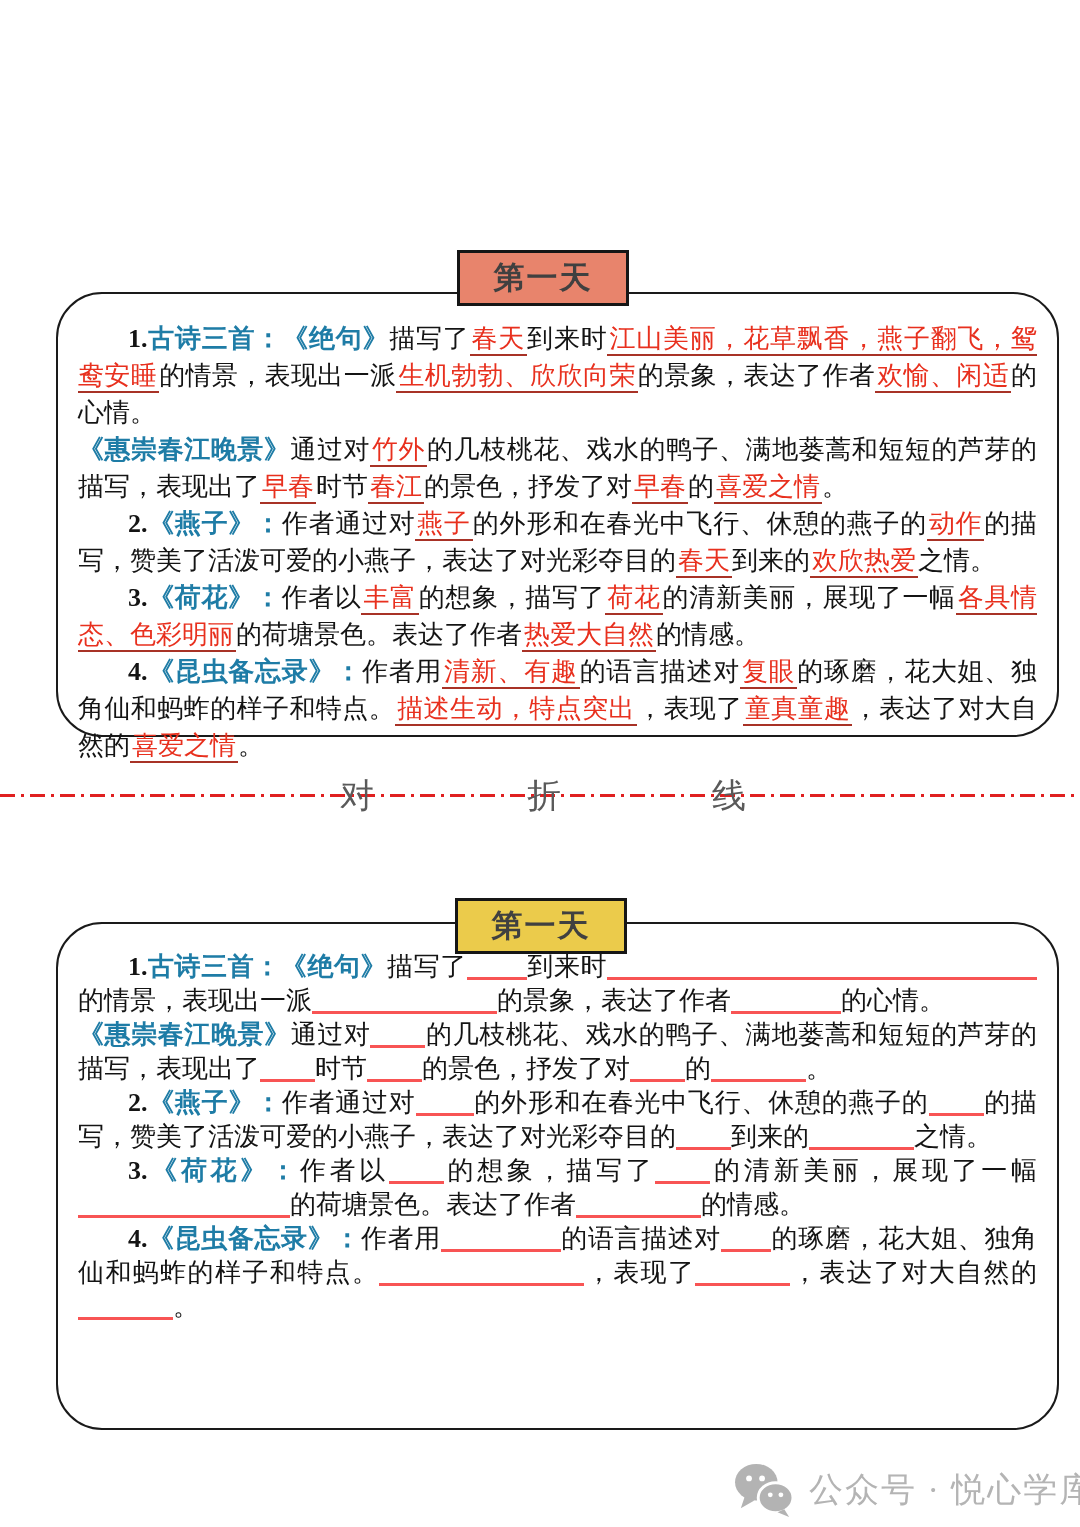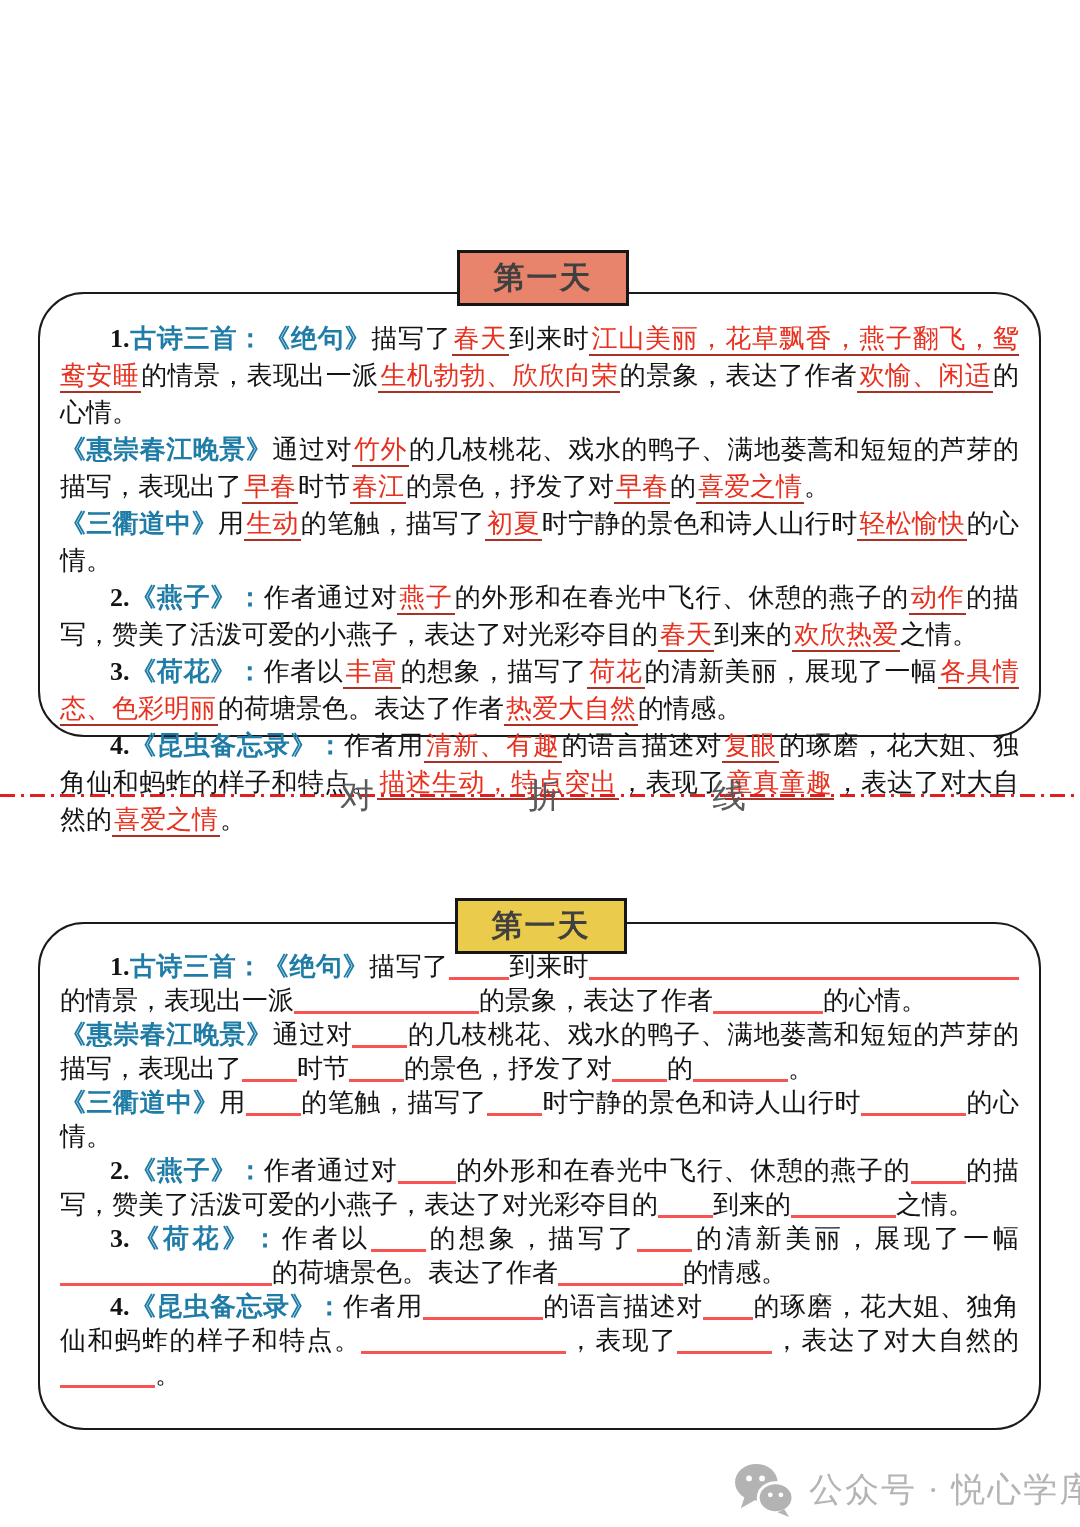--- a/index.html
+++ b/index.html
@@ -12,21 +12,21 @@
   .banner-title{font-size:44px;font-weight:bold;color:#151515;letter-spacing:3px;white-space:nowrap;}
 
   
   .tab{position:absolute;width:172px;height:56px;box-sizing:border-box;border:3px solid #161616;
        display:flex;align-items:center;justify-content:center;z-index:3;}
   .tab-label{font-size:31px;font-weight:bold;color:#404040;letter-spacing:2px;}
   #tab-answers{left:457px;top:250px;}
   #tab-blanks{left:455px;top:898px;}
 
   
-  .content-box{position:absolute;left:38px;width:1003px;box-sizing:border-box;background:#fff;
+  .content-box{position:absolute;left:56px;width:1003px;box-sizing:border-box;background:#fff;
                border:2px solid #1a1a1a;border-radius:46px;z-index:2;}
   #box-answers{top:292px;height:445px;}
   #box-blanks{top:922px;height:508px;}
   .box-content{padding:26px 20px 0 20px;font-size:26px;color:#141414;text-align:justify;}
   #box-answers .box-content{line-height:37px;}
   #box-blanks .box-content{line-height:34px;}
 
   .para{margin:0;}
   .para.indent{text-indent:50px;}
   .seg-n{color:#141414;}
@@ -52,40 +52,38 @@
 <div class="page">
 
 
   <div class="tab" id="tab-answers" style="background: rgb(232, 132, 108);">
     <span class="tab-label">第一天</span>
   </div>
   <div class="content-box" id="box-answers">
     <div class="box-content">
         <p class="para indent"><span class="seg-num">1.</span><span class="seg-blue">古诗三首：《绝句》</span><span class="seg-n">描写了</span><span class="seg-ans">春天</span><span class="seg-n">到来时</span><span class="seg-ans">江山美丽，花草飘香，燕子翻飞，鸳鸯安睡</span><span class="seg-n">的情景，表现出一派</span><span class="seg-ans">生机勃勃、欣欣向荣</span><span class="seg-n">的景象，表达了作者</span><span class="seg-ans">欢愉、闲适</span><span class="seg-n">的心情。</span></p>
         <p class="para"><span class="seg-blue">《惠崇春江晚景》</span><span class="seg-n">通过对</span><span class="seg-ans">竹外</span><span class="seg-n">的几枝桃花、戏水的鸭子、满地蒌蒿和短短的芦芽的描写，表现出了</span><span class="seg-ans">早春</span><span class="seg-n">时节</span><span class="seg-ans">春江</span><span class="seg-n">的景色，抒发了对</span><span class="seg-ans">早春</span><span class="seg-n">的</span><span class="seg-ans">喜爱之情</span><span class="seg-n">。</span></p>
-        <p class="para"><span class="seg-blue">《三衢道中》</span><span class="seg-n">用</span><span class="seg-ans">生动</span><span class="seg-n">的笔触，描写了</span><span class="seg-ans">初夏</span><span class="seg-n">时宁静的景色和诗人山行时</span><span class="seg-ans">轻松愉快</span><span class="seg-n">的心情。</span></p>
         <p class="para indent"><span class="seg-num">2.</span><span class="seg-blue">《燕子》：</span><span class="seg-n">作者通过对</span><span class="seg-ans">燕子</span><span class="seg-n">的外形和在春光中飞行、休憩的燕子的</span><span class="seg-ans">动作</span><span class="seg-n">的描写，赞美了活泼可爱的小燕子，表达了对光彩夺目的</span><span class="seg-ans">春天</span><span class="seg-n">到来的</span><span class="seg-ans">欢欣热爱</span><span class="seg-n">之情。</span></p>
         <p class="para indent"><span class="seg-num">3.</span><span class="seg-blue">《荷花》：</span><span class="seg-n">作者以</span><span class="seg-ans">丰富</span><span class="seg-n">的想象，描写了</span><span class="seg-ans">荷花</span><span class="seg-n">的清新美丽，展现了一幅</span><span class="seg-ans">各具情态、色彩明丽</span><span class="seg-n">的荷塘景色。表达了作者</span><span class="seg-ans">热爱大自然</span><span class="seg-n">的情感。</span></p>
         <p class="para indent"><span class="seg-num">4.</span><span class="seg-blue">《昆虫备忘录》：</span><span class="seg-n">作者用</span><span class="seg-ans">清新、有趣</span><span class="seg-n">的语言描述对</span><span class="seg-ans">复眼</span><span class="seg-n">的琢磨，花大姐、独角仙和蚂蚱的样子和特点。</span><span class="seg-ans">描述生动，特点突出</span><span class="seg-n">，表现了</span><span class="seg-ans">童真童趣</span><span class="seg-n">，表达了对大自然的</span><span class="seg-ans">喜爱之情</span><span class="seg-n">。</span></p>
       </div>
   </div>
 
   <div class="fold-line"></div>
   <span class="fold-label" id="fold-label-0">对</span>
   <span class="fold-label" id="fold-label-1">折</span>
   <span class="fold-label" id="fold-label-2">线</span>
 
   <div class="tab" id="tab-blanks" style="background: rgb(235, 203, 75);">
     <span class="tab-label">第一天</span>
   </div>
   <div class="content-box" id="box-blanks">
     <div class="box-content">
         <p class="para indent"><span class="seg-num">1.</span><span class="seg-blue">古诗三首：《绝句》</span><span class="seg-n">描写了</span><span class="blank" style="width: 60px;"></span><span class="seg-n">到来时</span><span class="blank" style="width: 430px;"></span><span class="seg-n">的情景，表现出一派</span><span class="blank" style="width: 185px;"></span><span class="seg-n">的景象，表达了作者</span><span class="blank" style="width: 110px;"></span><span class="seg-n">的心情。</span></p>
         <p class="para"><span class="seg-blue">《惠崇春江晚景》</span><span class="seg-n">通过对</span><span class="blank" style="width: 55px;"></span><span class="seg-n">的几枝桃花、戏水的鸭子、满地蒌蒿和短短的芦芽的描写，表现出了</span><span class="blank" style="width: 55px;"></span><span class="seg-n">时节</span><span class="blank" style="width: 55px;"></span><span class="seg-n">的景色，抒发了对</span><span class="blank" style="width: 55px;"></span><span class="seg-n">的</span><span class="blank" style="width: 95px;"></span><span class="seg-n">。</span></p>
-        <p class="para"><span class="seg-blue">《三衢道中》</span><span class="seg-n">用</span><span class="blank" style="width: 55px;"></span><span class="seg-n">的笔触，描写了</span><span class="blank" style="width: 55px;"></span><span class="seg-n">时宁静的景色和诗人山行时</span><span class="blank" style="width: 105px;"></span><span class="seg-n">的心情。</span></p>
         <p class="para indent"><span class="seg-num">2.</span><span class="seg-blue">《燕子》：</span><span class="seg-n">作者通过对</span><span class="blank" style="width: 58px;"></span><span class="seg-n">的外形和在春光中飞行、休憩的燕子的</span><span class="blank" style="width: 55px;"></span><span class="seg-n">的描写，赞美了活泼可爱的小燕子，表达了对光彩夺目的</span><span class="blank" style="width: 55px;"></span><span class="seg-n">到来的</span><span class="blank" style="width: 105px;"></span><span class="seg-n">之情。</span></p>
         <p class="para indent"><span class="seg-num">3.</span><span class="seg-blue">《荷花》：</span><span class="seg-n">作者以</span><span class="blank" style="width: 55px;"></span><span class="seg-n">的想象，描写了</span><span class="blank" style="width: 55px;"></span><span class="seg-n">的清新美丽，展现了一幅</span><span class="blank" style="width: 160px;"></span><span class="blank" style="width: 52px;"></span><span class="seg-n">的荷塘景色。表达了作者</span><span class="blank" style="width: 125px;"></span><span class="seg-n">的情感。</span></p>
         <p class="para indent"><span class="seg-num">4.</span><span class="seg-blue">《昆虫备忘录》：</span><span class="seg-n">作者用</span><span class="blank" style="width: 120px;"></span><span class="seg-n">的语言描述对</span><span class="blank" style="width: 50px;"></span><span class="seg-n">的琢磨，花大姐、独角仙和蚂蚱的样子和特点。</span><span class="blank" style="width: 205px;"></span><span class="seg-n">，表现了</span><span class="blank" style="width: 95px;"></span><span class="seg-n">，表达了对大自然的</span><span class="blank" style="width: 95px;"></span><span class="seg-n">。</span></p>
       </div>
   </div>
 
   <div class="footer">
     <span>
       <svg class="wechat-svg" width="62" height="56" viewBox="0 0 64 58">
         <ellipse cx="24" cy="21" rx="22" ry="19" fill="#B3B3B3"></ellipse>

